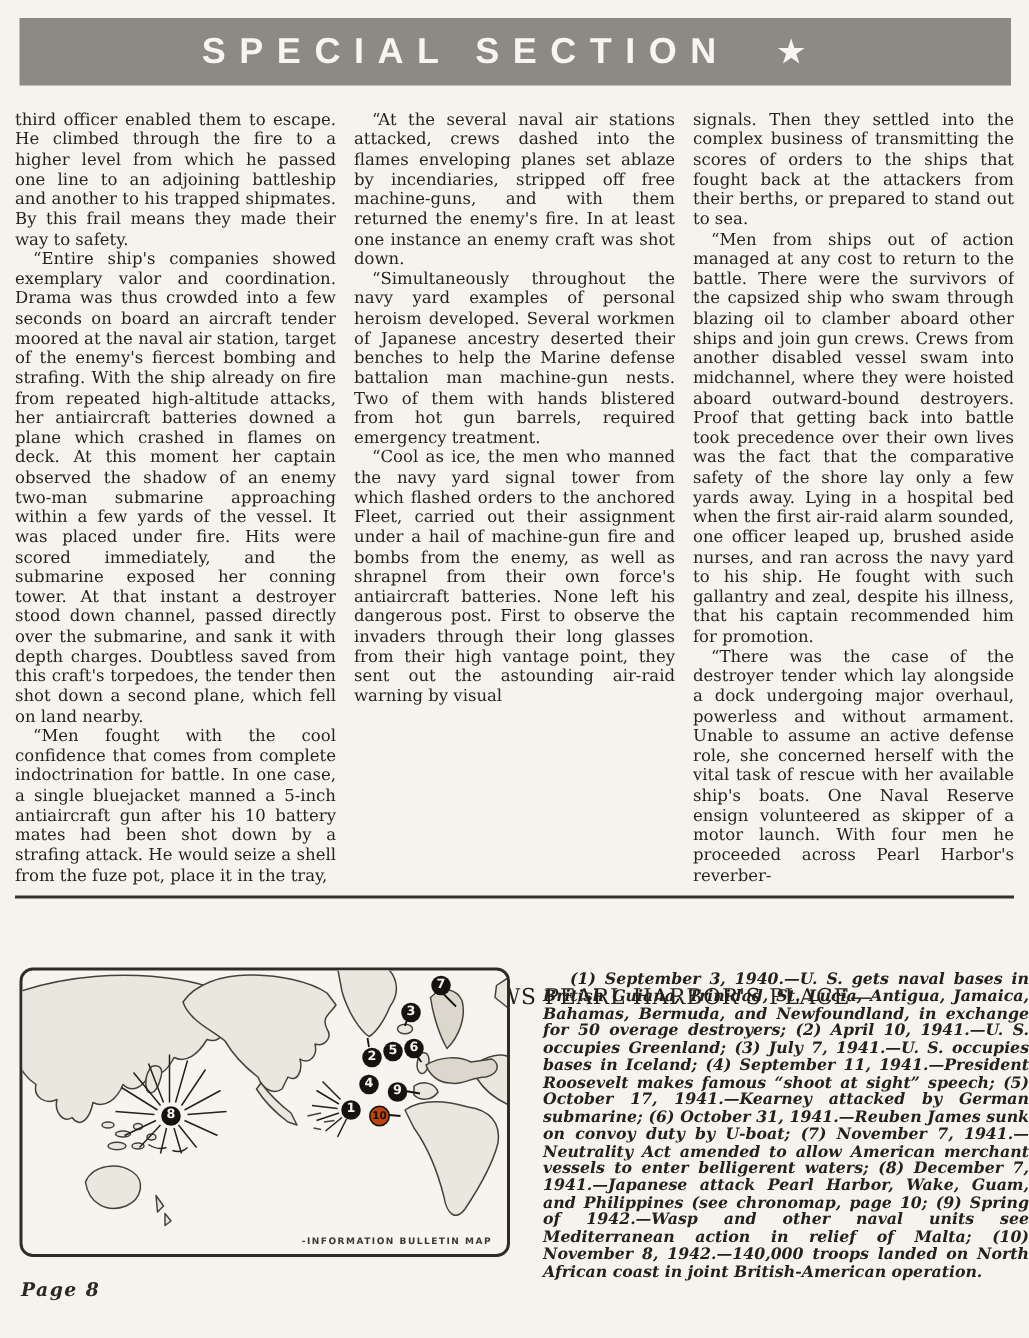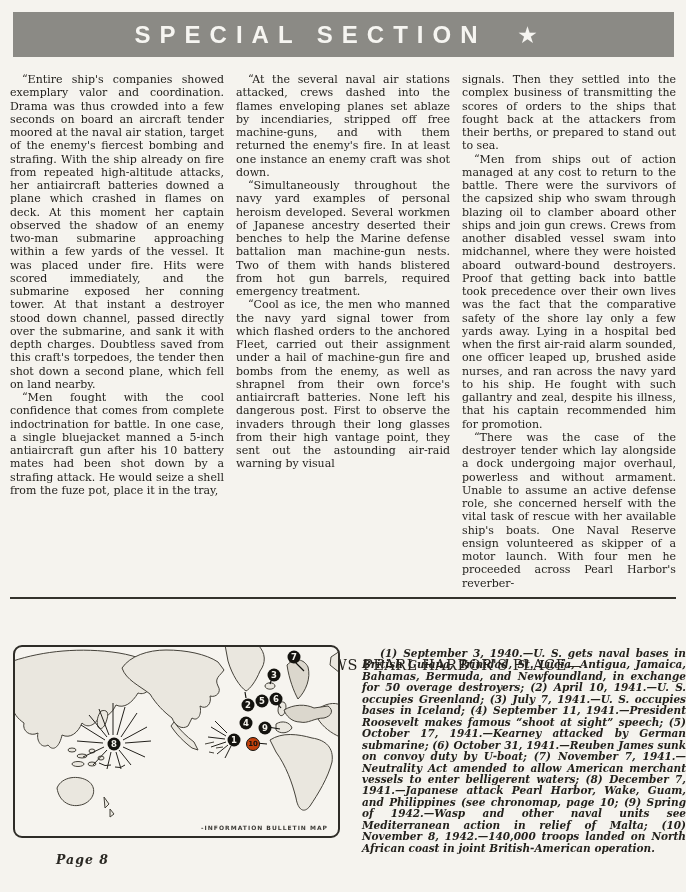--- a/index.html
+++ b/index.html
@@ -59,35 +59,35 @@
   }
   .events{
     position:absolute;left:352px;top:648px;width:324px;
     font-size:10.5px;line-height:11.45px;font-weight:bold;font-style:italic;
     text-align:justify;text-indent:18px;color:#23211c;margin-left:10px;
   }
   .pagenum{
     position:absolute;left:14px;top:852px;
     font-style:italic;font-weight:bold;font-size:12.5px;color:#2a2823;
     letter-spacing:1px;
-    margin-left:42px;
   }
 </style>
 </head>
 <body>
 
 <div>
 
   <div class="band">
     <span>SPECIAL SECTION</span>
     <span class="star">★</span>
   </div>
 
   <div class="cols">
     <div class="col">
+      <p>third officer enabled them to escape. He climbed through the fire to a higher level from which he passed one line to an adjoining battleship and another to his trapped shipmates. By this frail means they made their way to safety.</p>
       <p class="ind">“Entire ship's companies showed exemplary valor and coordination. Drama was thus crowded into a few seconds on board an aircraft tender moored at the naval air station, target of the enemy's fiercest bombing and strafing. With the ship already on fire from repeated high-altitude attacks, her antiaircraft batteries downed a plane which crashed in flames on deck. At this moment her captain observed the shadow of an enemy two-man submarine approaching within a few yards of the vessel. It was placed under fire. Hits were scored immediately, and the submarine exposed her conning tower. At that instant a destroyer stood down channel, passed directly over the submarine, and sank it with depth charges. Doubtless saved from this craft's torpedoes, the tender then shot down a second plane, which fell on land nearby.</p>
       <p class="ind">“Men fought with the cool confidence that comes from complete indoctrination for battle. In one case, a single bluejacket manned a 5-inch antiaircraft gun after his 10 battery mates had been shot down by a strafing attack. He would seize a shell from the fuze pot, place it in the tray,</p>
     </div>
     <div class="col">
       <p class="ind">“At the several naval air stations attacked, crews dashed into the flames enveloping planes set ablaze by incendiaries, stripped off free machine-guns, and with them returned the enemy's fire. In at least one instance an enemy craft was shot down.</p>
       <p class="ind">“Simultaneously throughout the navy yard examples of personal heroism developed. Several workmen of Japanese ancestry deserted their benches to help the Marine defense battalion man machine-gun nests. Two of them with hands blistered from hot gun barrels, required emergency treatment.</p>
       <p class="ind">“Cool as ice, the men who manned the navy yard signal tower from which flashed orders to the anchored Fleet, carried out their assignment under a hail of machine-gun fire and bombs from the enemy, as well as shrapnel from their own force's antiaircraft batteries. None left his dangerous post. First to observe the invaders through their long glasses from their high vantage point, they sent out the astounding air-raid warning by visual</p>
     </div>
     <div class="col">
       <p>signals. Then they settled into the complex business of transmitting the scores of orders to the ships that fought back at the attackers from their berths, or prepared to stand out to sea.</p>

